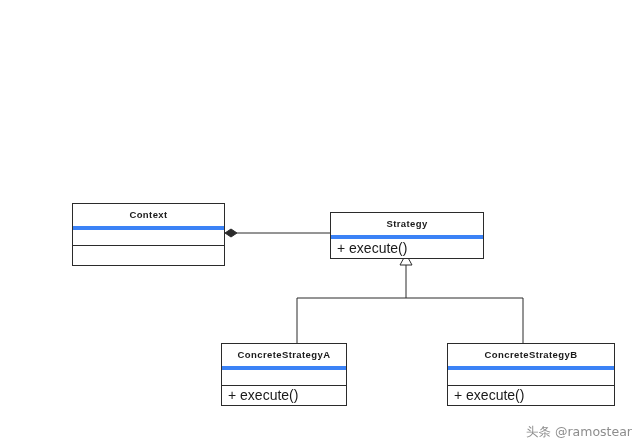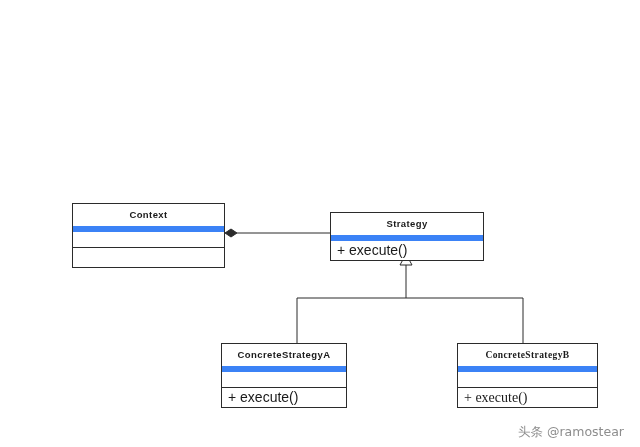--- a/index.html
+++ b/index.html
@@ -34,21 +34,21 @@
     background: #ffffff;
   }
   .uml-name {
     text-align: center;
     font-weight: bold;
     font-size: 9.5px;
     color: #1a1a1a;
     letter-spacing: 0.4px;
     line-height: 22px;
     height: 22px;
-    border-bottom: 6px solid #3b82f6;
+    border-bottom: 4px solid #3b82f6;
     white-space: nowrap;
     overflow: hidden;
   }
   .uml-attrs {
     height: 15px;
     border-bottom: 1px solid #2b2b2b;
   }
   .uml-ops {
     height: 19px;
     line-height: 19px;
@@ -56,21 +56,21 @@
     color: #1a1a1a;
     padding-left: 6px;
     white-space: nowrap;
     overflow: hidden;
   }
   .uml-ops-empty {
     height: 19px;
   }
   #watermark {
     position: absolute;
-    right: 16px;
+    right: 8px;
     bottom: 6px;
     font-size: 12.5px;
     color: #8d8d8d;
     font-family: "DejaVu Sans", sans-serif;
     white-space: nowrap;
   }
 </style>
 </head>
 <body>
 
@@ -98,21 +98,21 @@
     <div class="uml-name">Strategy</div>
     <div class="uml-ops">+ execute()</div>
   </div>
 
   <div class="uml-class" style="left:221px; top:343px; width:126px;">
     <div class="uml-name">ConcreteStrategyA</div>
     <div class="uml-attrs"></div>
     <div class="uml-ops">+ execute()</div>
   </div>
 
-  <div class="uml-class" style="left:457px; top:343px; width:141px;font-family:Liberation Serif, serif;">
+  <div class="uml-class" style="left:447px; top:343px; width:168px;">
     <div class="uml-name">ConcreteStrategyB</div>
     <div class="uml-attrs"></div>
     <div class="uml-ops">+ execute()</div>
   </div>
 
   <div id="watermark">头条 @ramostear</div>
 
 </div>
 
 </body></html>

